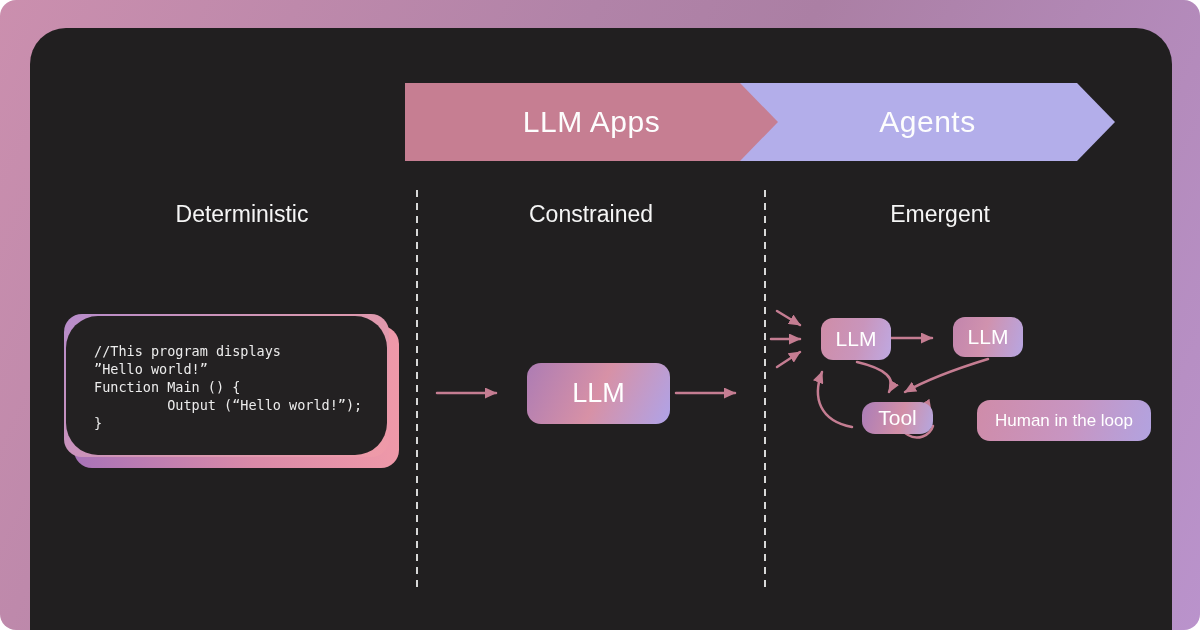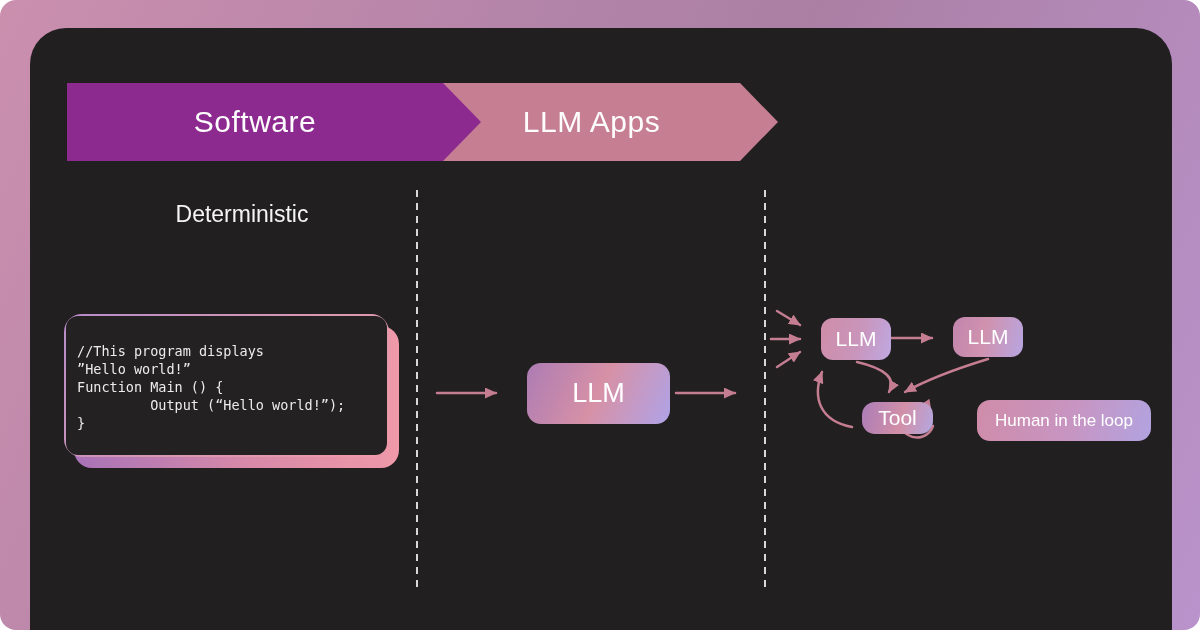--- a/index.html
+++ b/index.html
@@ -28,22 +28,22 @@
   
   .dash{position:absolute;top:190px;width:2px;height:402px;
     background:repeating-linear-gradient(to bottom,#d8d8d8 0 7px,transparent 7px 13px);}
   .dashA{left:416px;} .dashB{left:764px;}
 
   
   .code-shadow{position:absolute;left:74px;top:326px;width:325px;height:142px;border-radius:18px;
     background:linear-gradient(to right,#a873b8 0%,#d98aa8 55%,#ef99a9 100%);}
   .code-card{position:absolute;left:64px;top:314px;width:325px;height:143px;border-radius:18px;
     background:linear-gradient(135deg,#b78ccb 0%,#d898b0 55%,#f09aa8 100%);padding:2px;box-sizing:border-box;}
-  .code-inner{width:100%;height:100%;background:#232122;border-radius:12px;box-sizing:border-box;
-    padding:26px 14px 0 11px;}
+  .code-inner{width:100%;height:100%;background:#232122;border-radius:32px;box-sizing:border-box;
+    padding:26px 14px 0 28px;}
   .code-inner pre{margin:0;font-family:"DejaVu Sans Mono","Liberation Mono",monospace;
     font-size:13.5px;line-height:18px;color:#ececec;white-space:pre;}
 
   
   .gbox{position:absolute;display:flex;align-items:center;justify-content:center;color:#ffffff;margin-left:8px;}
   .llm-center{left:519px;top:363px;width:143px;height:61px;border-radius:14px;font-size:27px;
     background:linear-gradient(115deg,#ad7cb4 0%,#d791a6 50%,#afa3e8 100%);}
   .llm-a{left:813px;top:318px;width:70px;height:42px;border-radius:12px;font-size:21px;
     background:linear-gradient(105deg,#cf8da7 0%,#c995bc 55%,#bfa9e2 100%);}
   .llm-b{left:945px;top:317px;width:70px;height:40px;border-radius:12px;font-size:21px;
@@ -54,28 +54,30 @@
     background:linear-gradient(105deg,#cf8ca9 0%,#c795c2 55%,#b2a3e0 100%);}
 
   svg.arrows{position:absolute;left:0;top:0;width:1200px;height:630px;pointer-events:none;}
 </style>
 </head>
 <body>
 
 <div class="canvas">
   <div class="card"></div>
 
-  <div class="chev chev1" style="background: rgb(141, 42, 144);">
-    <span>Software</span>
-  </div>
   <div class="chev chev2" style="background: rgb(198, 126, 146);">
     <span>LLM Apps</span>
   </div>
+  <div class="chev chev3" style="background: rgb(179, 174, 234);">
+    <span>Agents</span>
+  </div>
 
   <div class="col-label col1">Deterministic</div>
+  <div class="col-label col2">Constrained</div>
+  <div class="col-label col3">Emergent</div>
 
   <div class="dash dashA"></div>
   <div class="dash dashB"></div>
 
   <div class="code-shadow"></div>
   <div class="code-card">
     <div class="code-inner">
       <pre><span>//This program displays</span>
 <span>”Hello world!”</span>
 <span>Function Main () {</span>

